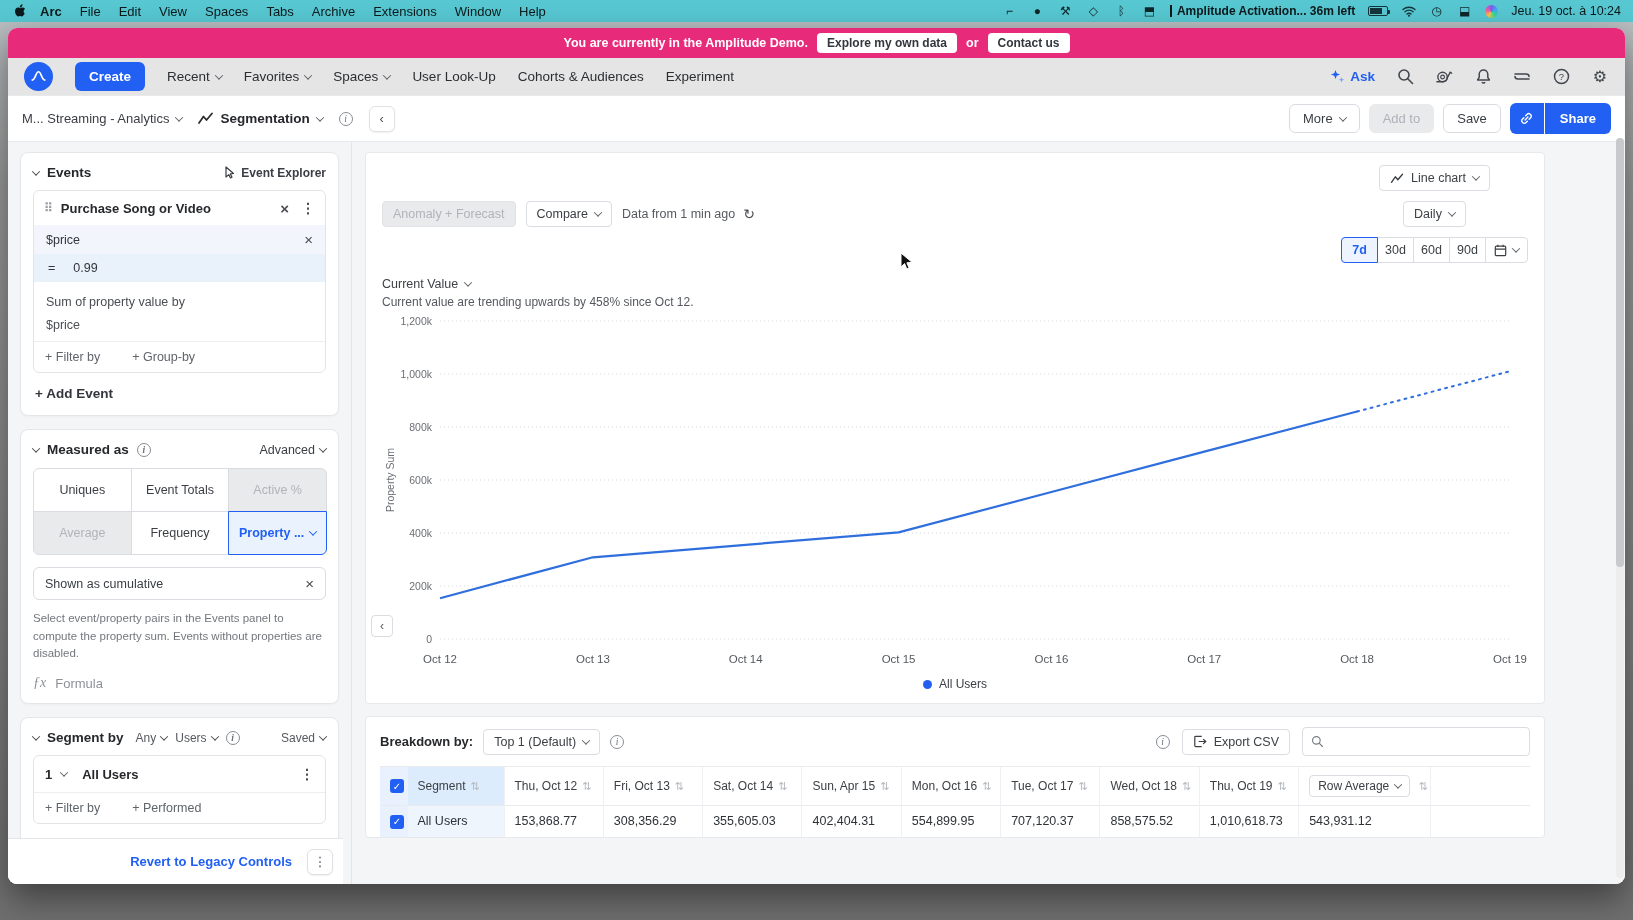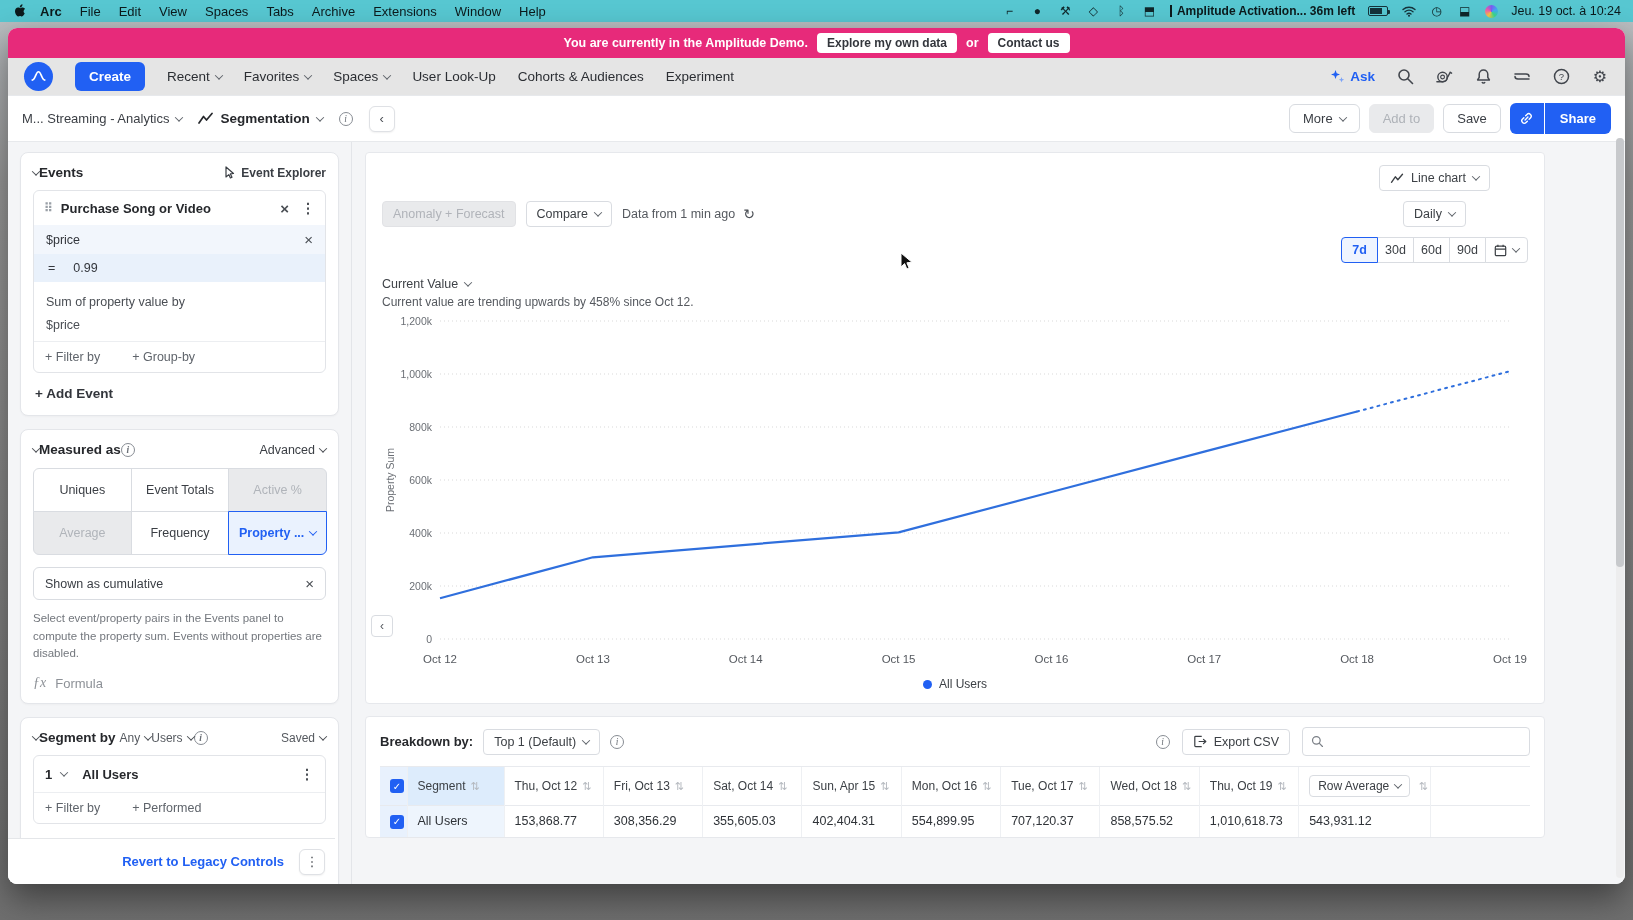--- a/index.html
+++ b/index.html
@@ -50,21 +50,21 @@
   .blue-group { display:flex; gap:1px; }
   .blue-ico-btn { width:34px; height:31px; background:#2160f3; border:none; border-radius:6px 0 0 6px; display:flex; align-items:center; justify-content:center; cursor:pointer; }
   .btn-primary { background:#2160f3; border:none; color:#fff; border-radius:0 6px 6px 0; padding:6px 15px; font-size:13px; font-weight:700; font-family:inherit; cursor:pointer; }
 
   
   .content { flex:1; display:flex; background:#f4f5f7; min-height:0; }
 
   
   .sidebar { width:344px; flex:0 0 auto; border-right:1px solid #e3e5e9; position:relative; padding:10px 12px 58px 12px; overflow:hidden; }
   .card { background:#fff; border:1px solid #e4e6ea; border-radius:8px; padding:12px; margin-bottom:13px; box-shadow:0 1px 2px rgba(0,0,0,.03); }
-  .card-head { display:flex; align-items:center; gap:0; font-size:13.5px; font-weight:700; color:#26282c;text-align:right; }
+  .card-head { display:flex; align-items:center; gap:8px; font-size:13.5px; font-weight:700; color:#26282c;text-align:right; }
   .card-head .chev { border-color:#4a4e54; }
   .head-right { margin-left:auto; display:flex; align-items:center; gap:6px; font-size:12px; font-weight:700; color:#3a3e44; }
   .ebox { border:1px solid #e2e4e8; border-radius:6px; margin-top:10px; overflow:hidden; }
   .ebox-title { display:flex; align-items:center; gap:9px; padding:9px 10px; font-size:13px; font-weight:700; color:#26282c; }
   .drag { color:#9aa0a7; font-size:12px; letter-spacing:-1px; }
   .x-btn { color:#4a4e54; font-size:15px; line-height:1; cursor:pointer; }
   .kebab { color:#4a4e54; font-size:14px; cursor:pointer; }
   .prop-row { background:#f2f6fc; padding:7px 12px; font-size:12.5px; color:#33363c; display:flex; align-items:center; }
   .op-row { background:#e9f1fb; padding:7px 12px 7px 14px; font-size:12.5px; color:#33363c; display:flex; gap:18px; }
   .sum-block { padding:9px 12px 4px; font-size:12.5px; color:#4a4e54; line-height:1.85; }
@@ -77,21 +77,21 @@
   .m-btn.dis { background:#e9eaec; color:#b0b4ba; cursor:default; }
   .m-btn.sel { border:1.5px solid #2160f3; background:#eaf2fe; color:#2160f3; font-weight:700; position:relative; z-index:2; }
   .m-btn.sel .chev { border-color:#2160f3; }
   .cum-box { border:1px solid #d9dce1; border-radius:6px; margin-top:13px; padding:8px 11px; font-size:12.5px; color:#3a3e44; display:flex; align-items:center; justify-content:space-between; }
   .help-txt { margin-top:10px; font-size:11.5px; color:#73777d; line-height:1.5; }
   .formula { margin-top:13px; color:#8d9197; font-size:13px; display:flex; align-items:center; gap:9px; }
   .fx { font-style:italic; font-family:"Liberation Serif",serif; font-size:14px; }
 
   .seg-row1 { display:flex; align-items:center; gap:9px; padding:10px 11px; font-size:13px; font-weight:700; color:#26282c; }
   .group-seg { margin-top:15px; font-size:13.5px; font-weight:700; color:#26282c; }
-  .sidebar-foot { position:absolute; left:0; right:16px; bottom:0; height:46px; background:#fff; border-top:1px solid #e4e6e9; display:flex; align-items:center; justify-content:flex-end; gap:15px; padding:0 10px; }
+  .sidebar-foot { position:absolute; left:0; right:8px; bottom:0; height:46px; background:#fff; border-top:1px solid #e4e6e9; display:flex; align-items:center; justify-content:flex-end; gap:15px; padding:0 10px; }
   .revert { color:#2160f3; font-size:13px; font-weight:700; cursor:pointer; }
 
   
   .main { flex:1; padding:10px 0 0 13px; min-width:0; }
   .panel { width:1180px; background:#fff; border:1px solid #e6e8ec; border-radius:4px; }
   .chart-panel { position:relative; padding:12px 16px 4px; }
   .ctoolbar { display:flex; align-items:center; gap:10px; font-size:12.5px; }
   .btn-sm { border:1px solid #d9dce1; background:#fff; border-radius:4px; padding:5px 10px; font-size:12.5px; color:#3c4045; display:flex; align-items:center; gap:7px; font-family:inherit; cursor:pointer; white-space:nowrap; }
   .btn-sm.disabled { background:#e9eaec; color:#b0b3b9; border-color:#e1e2e5; cursor:default; }
   .data-from { color:#55595f; display:flex; align-items:center; gap:8px; }

